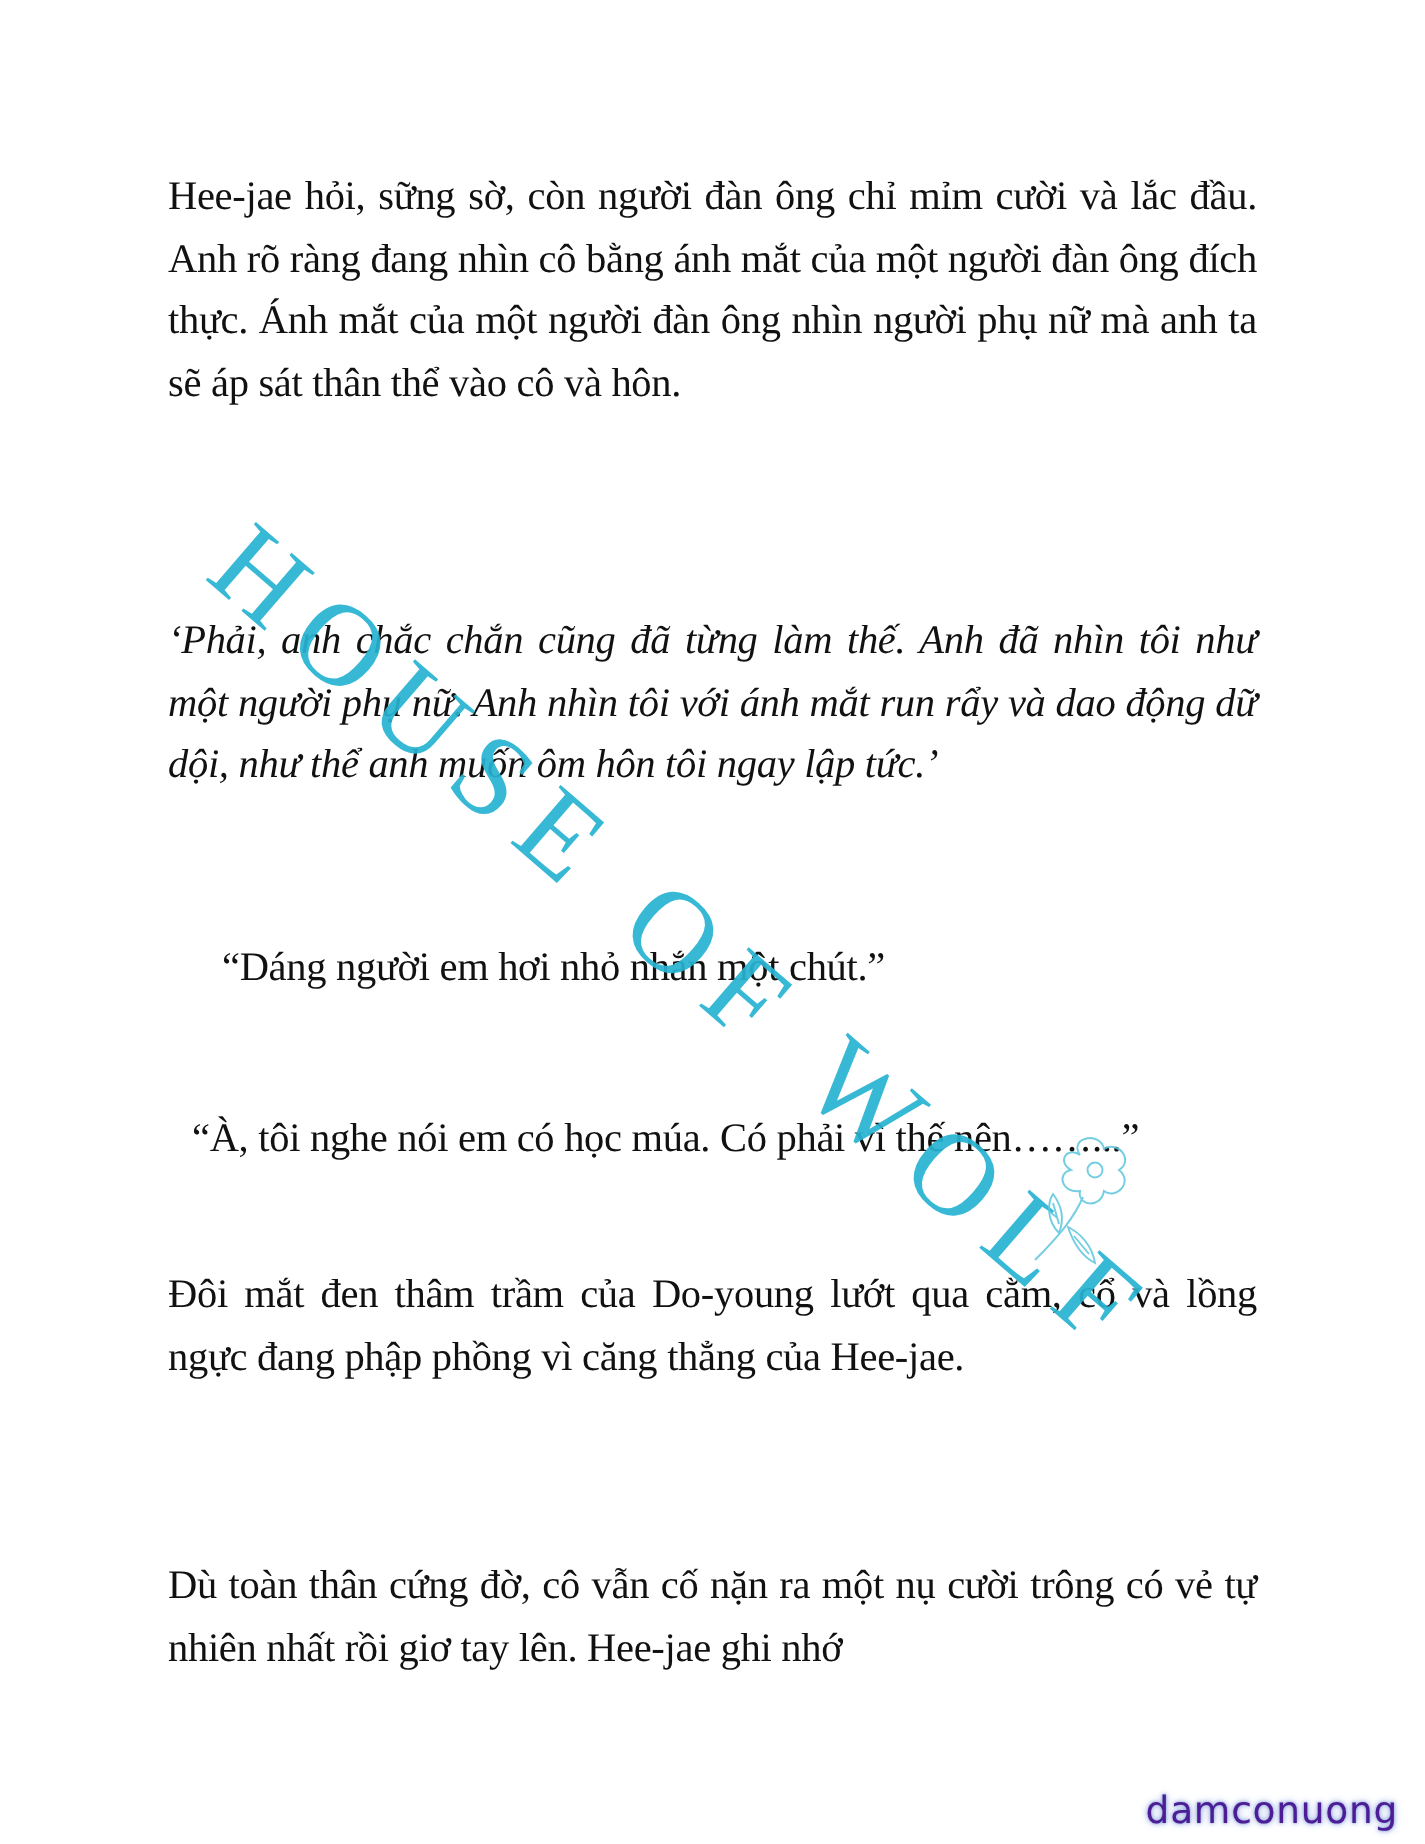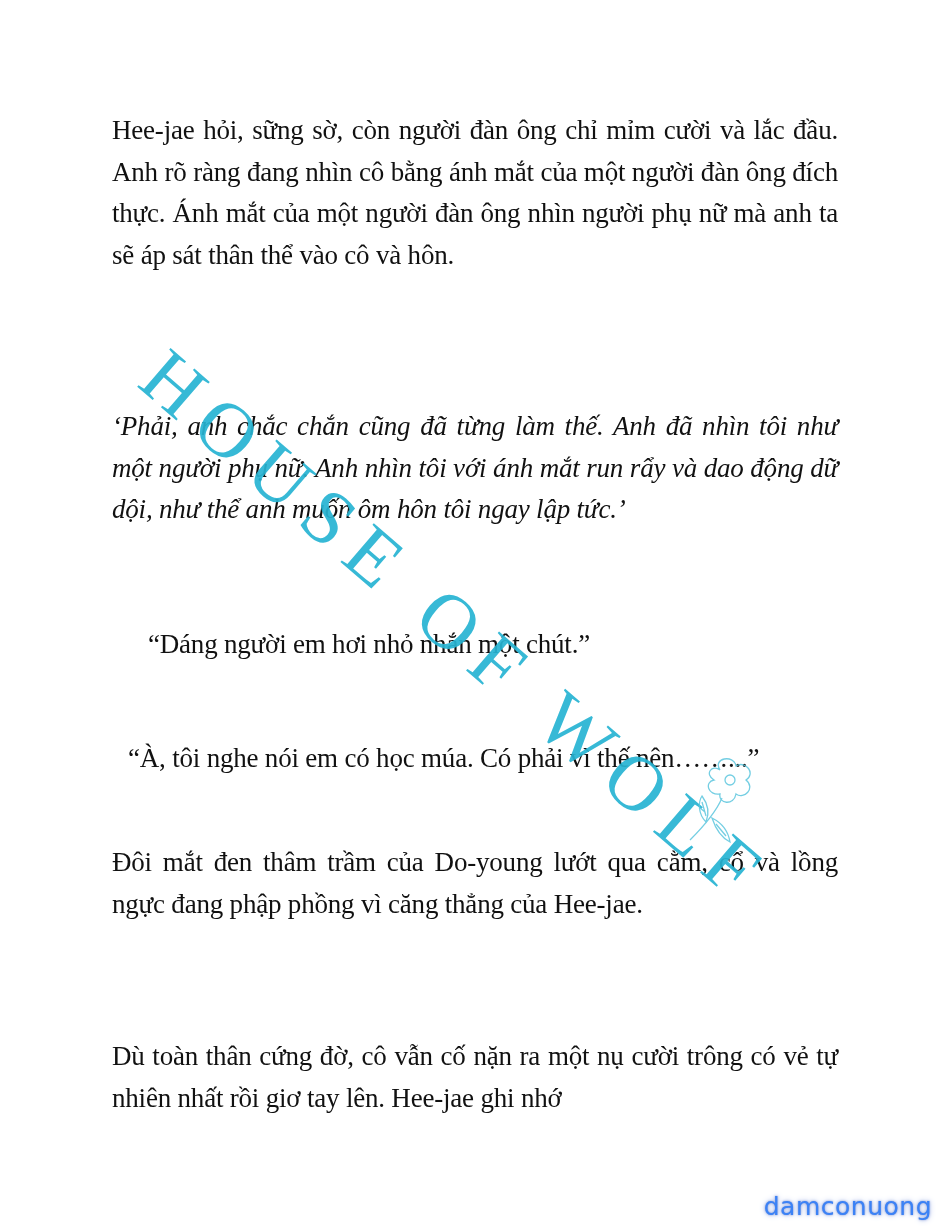--- a/index.html
+++ b/index.html
@@ -63,21 +63,21 @@
     width: 80px;
     height: 100px;
   }
   .site-mark {
     position: absolute;
     right: 18px;
     bottom: 8px;
     font-family: "DejaVu Sans", sans-serif;
     font-size: 25px;
     letter-spacing: 0.5px;
-    color: #3b82f6;
+    color: #4c1d95;
     text-shadow: 0 0 3px #8fa4dc, 0 0 6px #b6c3ec, 0 0 1px #7f93d0;
   }
 </style>
 </head>
 <body>
 
 <div class="page">
 
   <p class="para" style="top:110px;">Hee-jae hỏi, sững sờ, còn người đàn ông chỉ mỉm cười và lắc đầu. Anh rõ ràng đang nhìn cô bằng ánh mắt của một người đàn ông đích thực. Ánh mắt của một người đàn ông nhìn người phụ nữ mà anh ta sẽ áp sát thân thể vào cô và hôn.</p>
 

